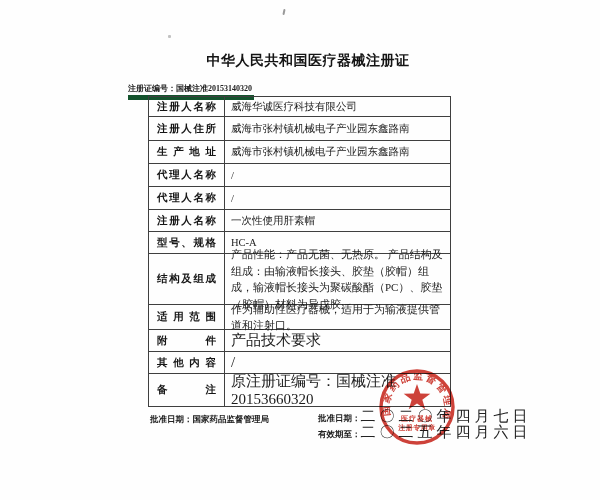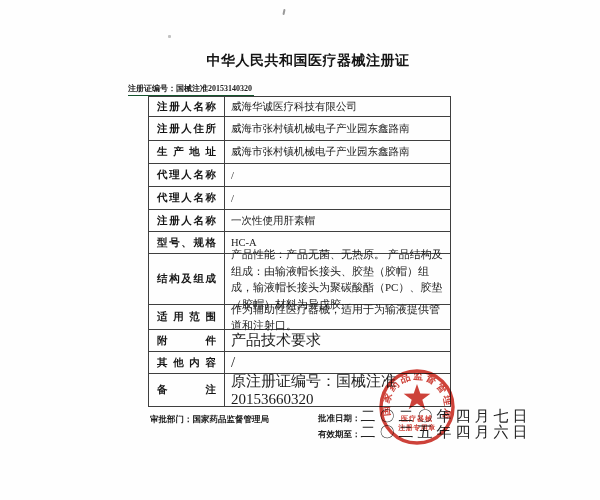--- a/index.html
+++ b/index.html
@@ -11,21 +11,21 @@
   }
   .page{position:absolute;inset:0;}
   .doc-title{
     position:absolute;top:44px;left:0;width:600px;
     text-align:center;font-size:14px;font-weight:bold;
     letter-spacing:.5px;color:#141414;margin:8px;
   }
   .cert-no{
     position:absolute;left:128px;top:83px;
     font-size:8px;font-weight:bold;color:#222;
-    border-bottom:1px solid #14532d;padding:0 2px 1px 0;
+    border-bottom:5px solid #14532d;padding:0 2px 1px 0;
   }
   .cert-table{
     position:absolute;left:148px;top:96px;width:301px;
     border:1px solid #3f3f3f;background:transparent;
   }
   .row{display:flex;box-sizing:border-box;}
   .row + .row{border-top:1px solid #3f3f3f;}
   .lc{
     width:76px;flex:0 0 76px;border-right:1px solid #3f3f3f;
     display:flex;align-items:center;box-sizing:border-box;
@@ -161,21 +161,21 @@
     <div class="row" style="height:33px">
       <div class="lc">
           <span>备注</span>
         </div>
       <div class="vc md">
           <span>原注册证编号：国械注准20153660320</span>
         </div>
     </div>
   </div>
 
-  <div class="footer-dept">审批部门：国家药品监督管理局</div>
+  <div class="footer-dept">批准日期：国家药品监督管理局</div>
 
   <div class="date-line date-approve">
     <span>批准日期：</span><span class="dval">二〇二〇年四月七日</span>
   </div>
   <div class="date-line date-valid">
     <span>有效期至：</span><span class="dval">二〇二五年四月六日</span>
   </div>
 
   <svg class="seal" viewBox="0 0 120 120" xmlns="http://www.w3.org/2000/svg">
     <circle cx="60" cy="60" r="36" fill="none" stroke="#c8281e" stroke-width="3.4"></circle>

